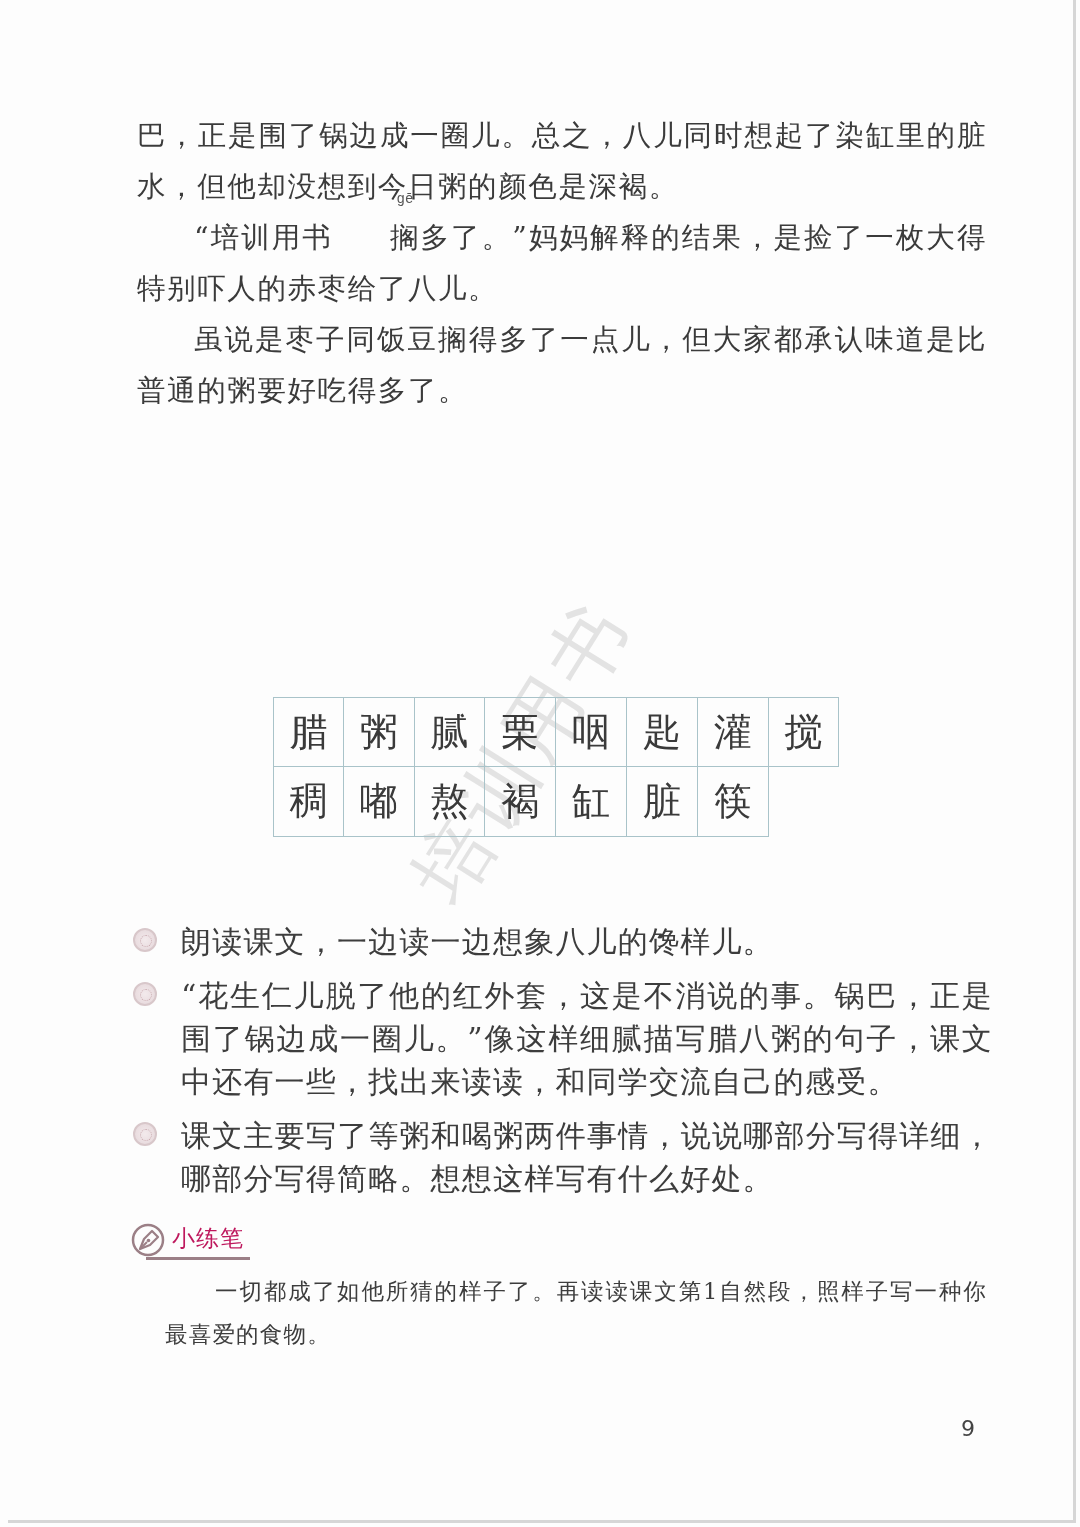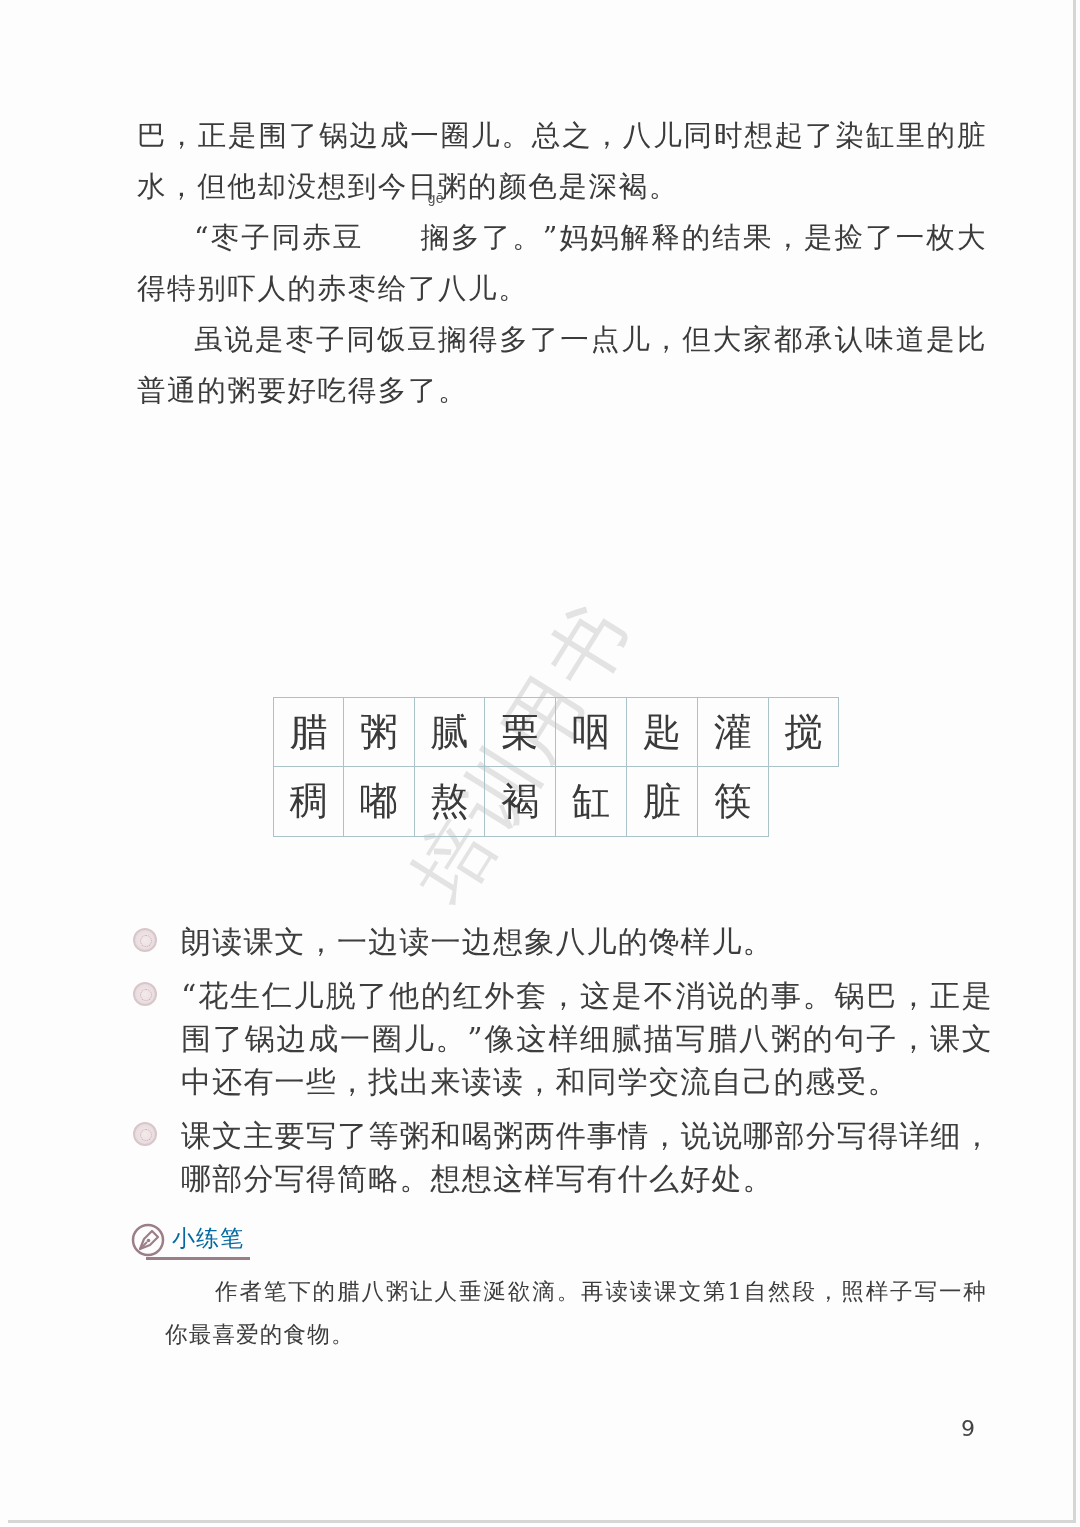--- a/index.html
+++ b/index.html
@@ -66,21 +66,21 @@
       border-radius: 50%; border: 1.5px dotted #c9a9af;
     }
     .exercise p { margin: 0; text-align: justify; }
     .practice-header {
       position: absolute; left: 130px; top: 1220px; height: 40px; width: 122px;
     }
     .pen-icon { position: absolute; left: 0; top: 2px; width: 36px; height: 36px; }
     .practice-title {
       position: absolute; left: 42px; top: 4px;
       font-family: "DejaVu Sans", "Liberation Sans", sans-serif;
-      font-size: 23px; color: #0369a1; letter-spacing: 1px; line-height: 28px;
+      font-size: 23px; color: #be185d; letter-spacing: 1px; line-height: 28px;
     }
     .practice-underline {
       position: absolute; left: 16px; top: 37px; width: 104px; height: 2.5px;
       background: #9b7f86;
     }
     .practice-text {
       position: absolute; left: 165px; top: 1270px; width: 822px;
       font-size: 22.5px; line-height: 43px; letter-spacing: 1.2px; color: #3d3d3d;
     }
     .practice-text p { margin: 0; text-indent: 50px; text-align: justify; }
@@ -91,21 +91,21 @@
     }
   </style>
 </head>
 <body>
 
 <div class="page-border-right"></div>
 <div class="page-border-bottom"></div>
 
 <div class="body-text">
   <p>巴，正是围了锅边成一圈儿。总之，八儿同时想起了染缸里的脏水，但他却没想到今日粥的颜色是深褐。</p>
-  <p class="indent"><span>“枣子同赤豆</span><span class="ruby-wrap"><span class="pinyin">gē</span><span>搁</span></span><span>多了。”妈妈解释的结果，是捡了一枚大得特别吓人的赤枣给了八儿。</span></p>
+  <p class="indent"><span>“培训用书</span><span class="ruby-wrap"><span class="pinyin">gē</span><span>搁</span></span><span>多了。”妈妈解释的结果，是捡了一枚大得特别吓人的赤枣给了八儿。</span></p>
   <p class="indent">虽说是枣子同饭豆搁得多了一点儿，但大家都承认味道是比普通的粥要好吃得多了。</p>
 </div>
 
 <div class="watermark">培训用书</div>
 
 <div class="char-grid">
   <div class="cell top left">腊</div>
   <div class="cell top">粥</div>
   <div class="cell top">腻</div>
   <div class="cell top">栗</div>
@@ -143,16 +143,16 @@
     <circle cx="18" cy="18" r="15" fill="none" stroke="#9b7f86" stroke-width="2.5"></circle>
     <path d="M10 27 L14 17 L22 9 L28 15 L20 23 Z" fill="none" stroke="#9b7f86" stroke-width="2.2" stroke-linejoin="round"></path>
     <line x1="10" y1="27" x2="17" y2="20" stroke="#9b7f86" stroke-width="2"></line>
     <circle cx="18.5" cy="18.5" r="1.8" fill="#9b7f86"></circle>
   </svg>
   <span class="practice-title">小练笔</span>
   <span class="practice-underline"></span>
 </div>
 
 <div class="practice-text">
-  <p>作者笔下的腊八粥让人垂涎欲滴。再读读课文第1自然段，照样子写一种你最喜爱的食物。</p>
+  <p>一切都成了如他所猜的样子了。再读读课文第1自然段，照样子写一种你最喜爱的食物。</p>
 </div>
 
 <div class="page-number">9</div>
 
 </body></html>

